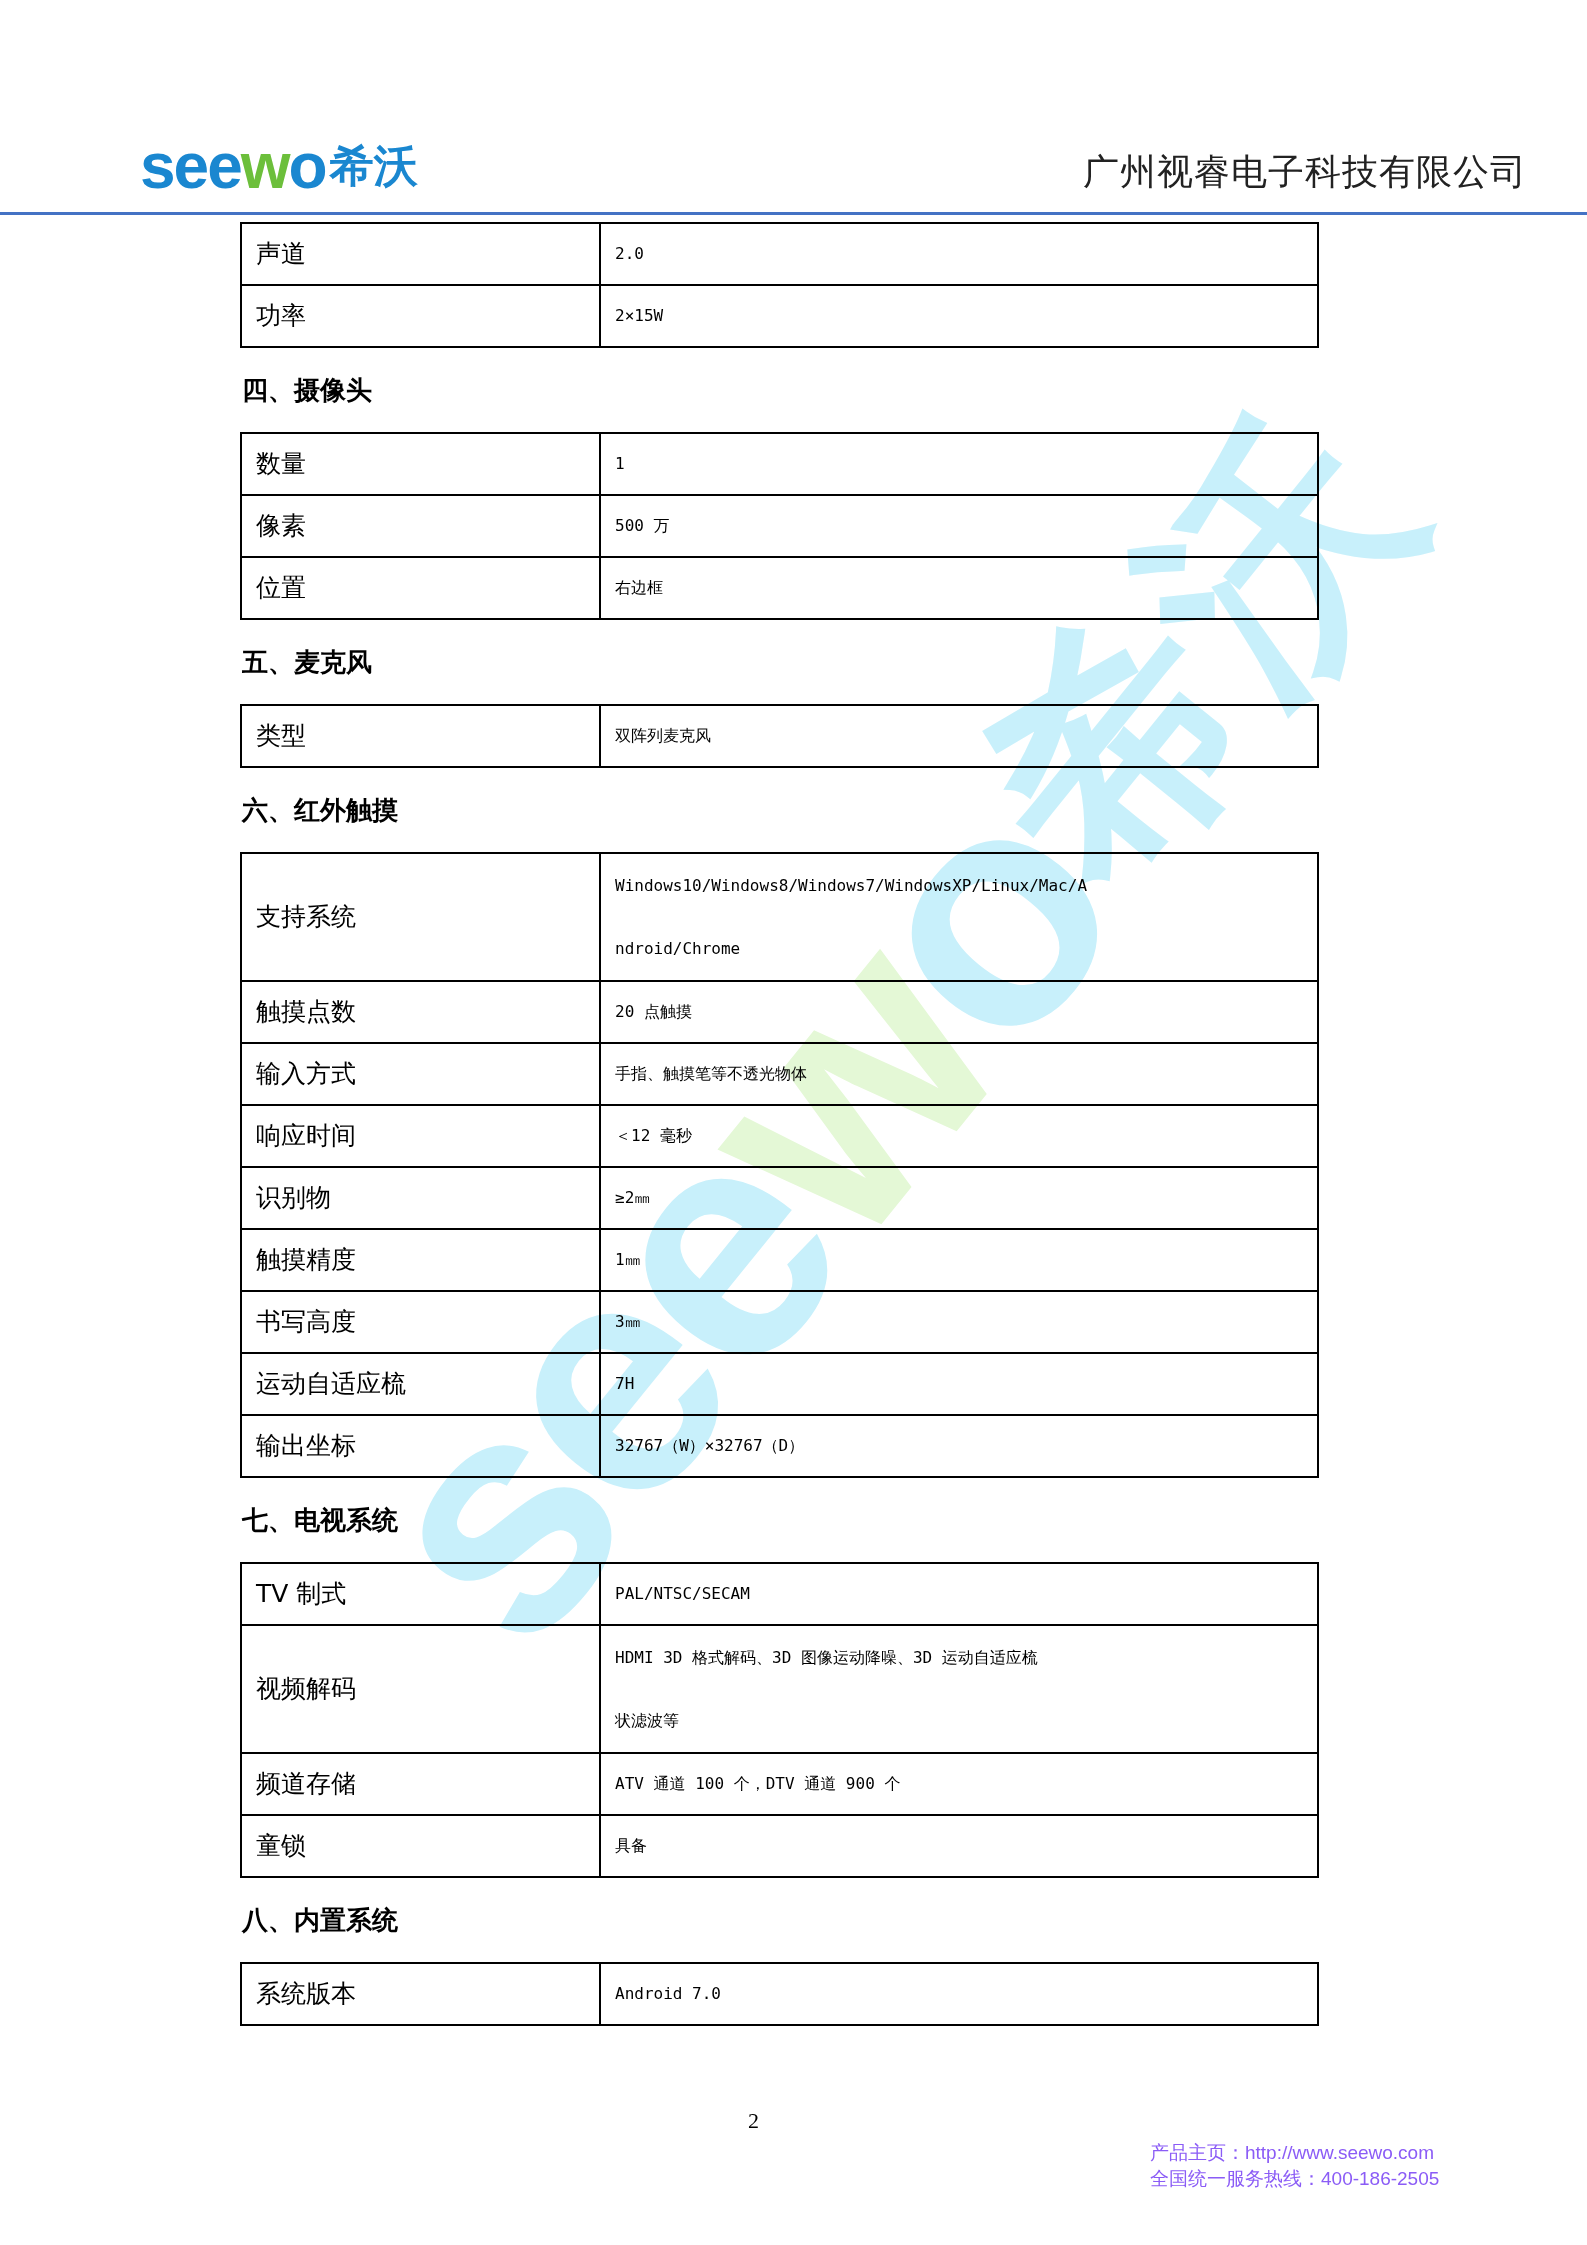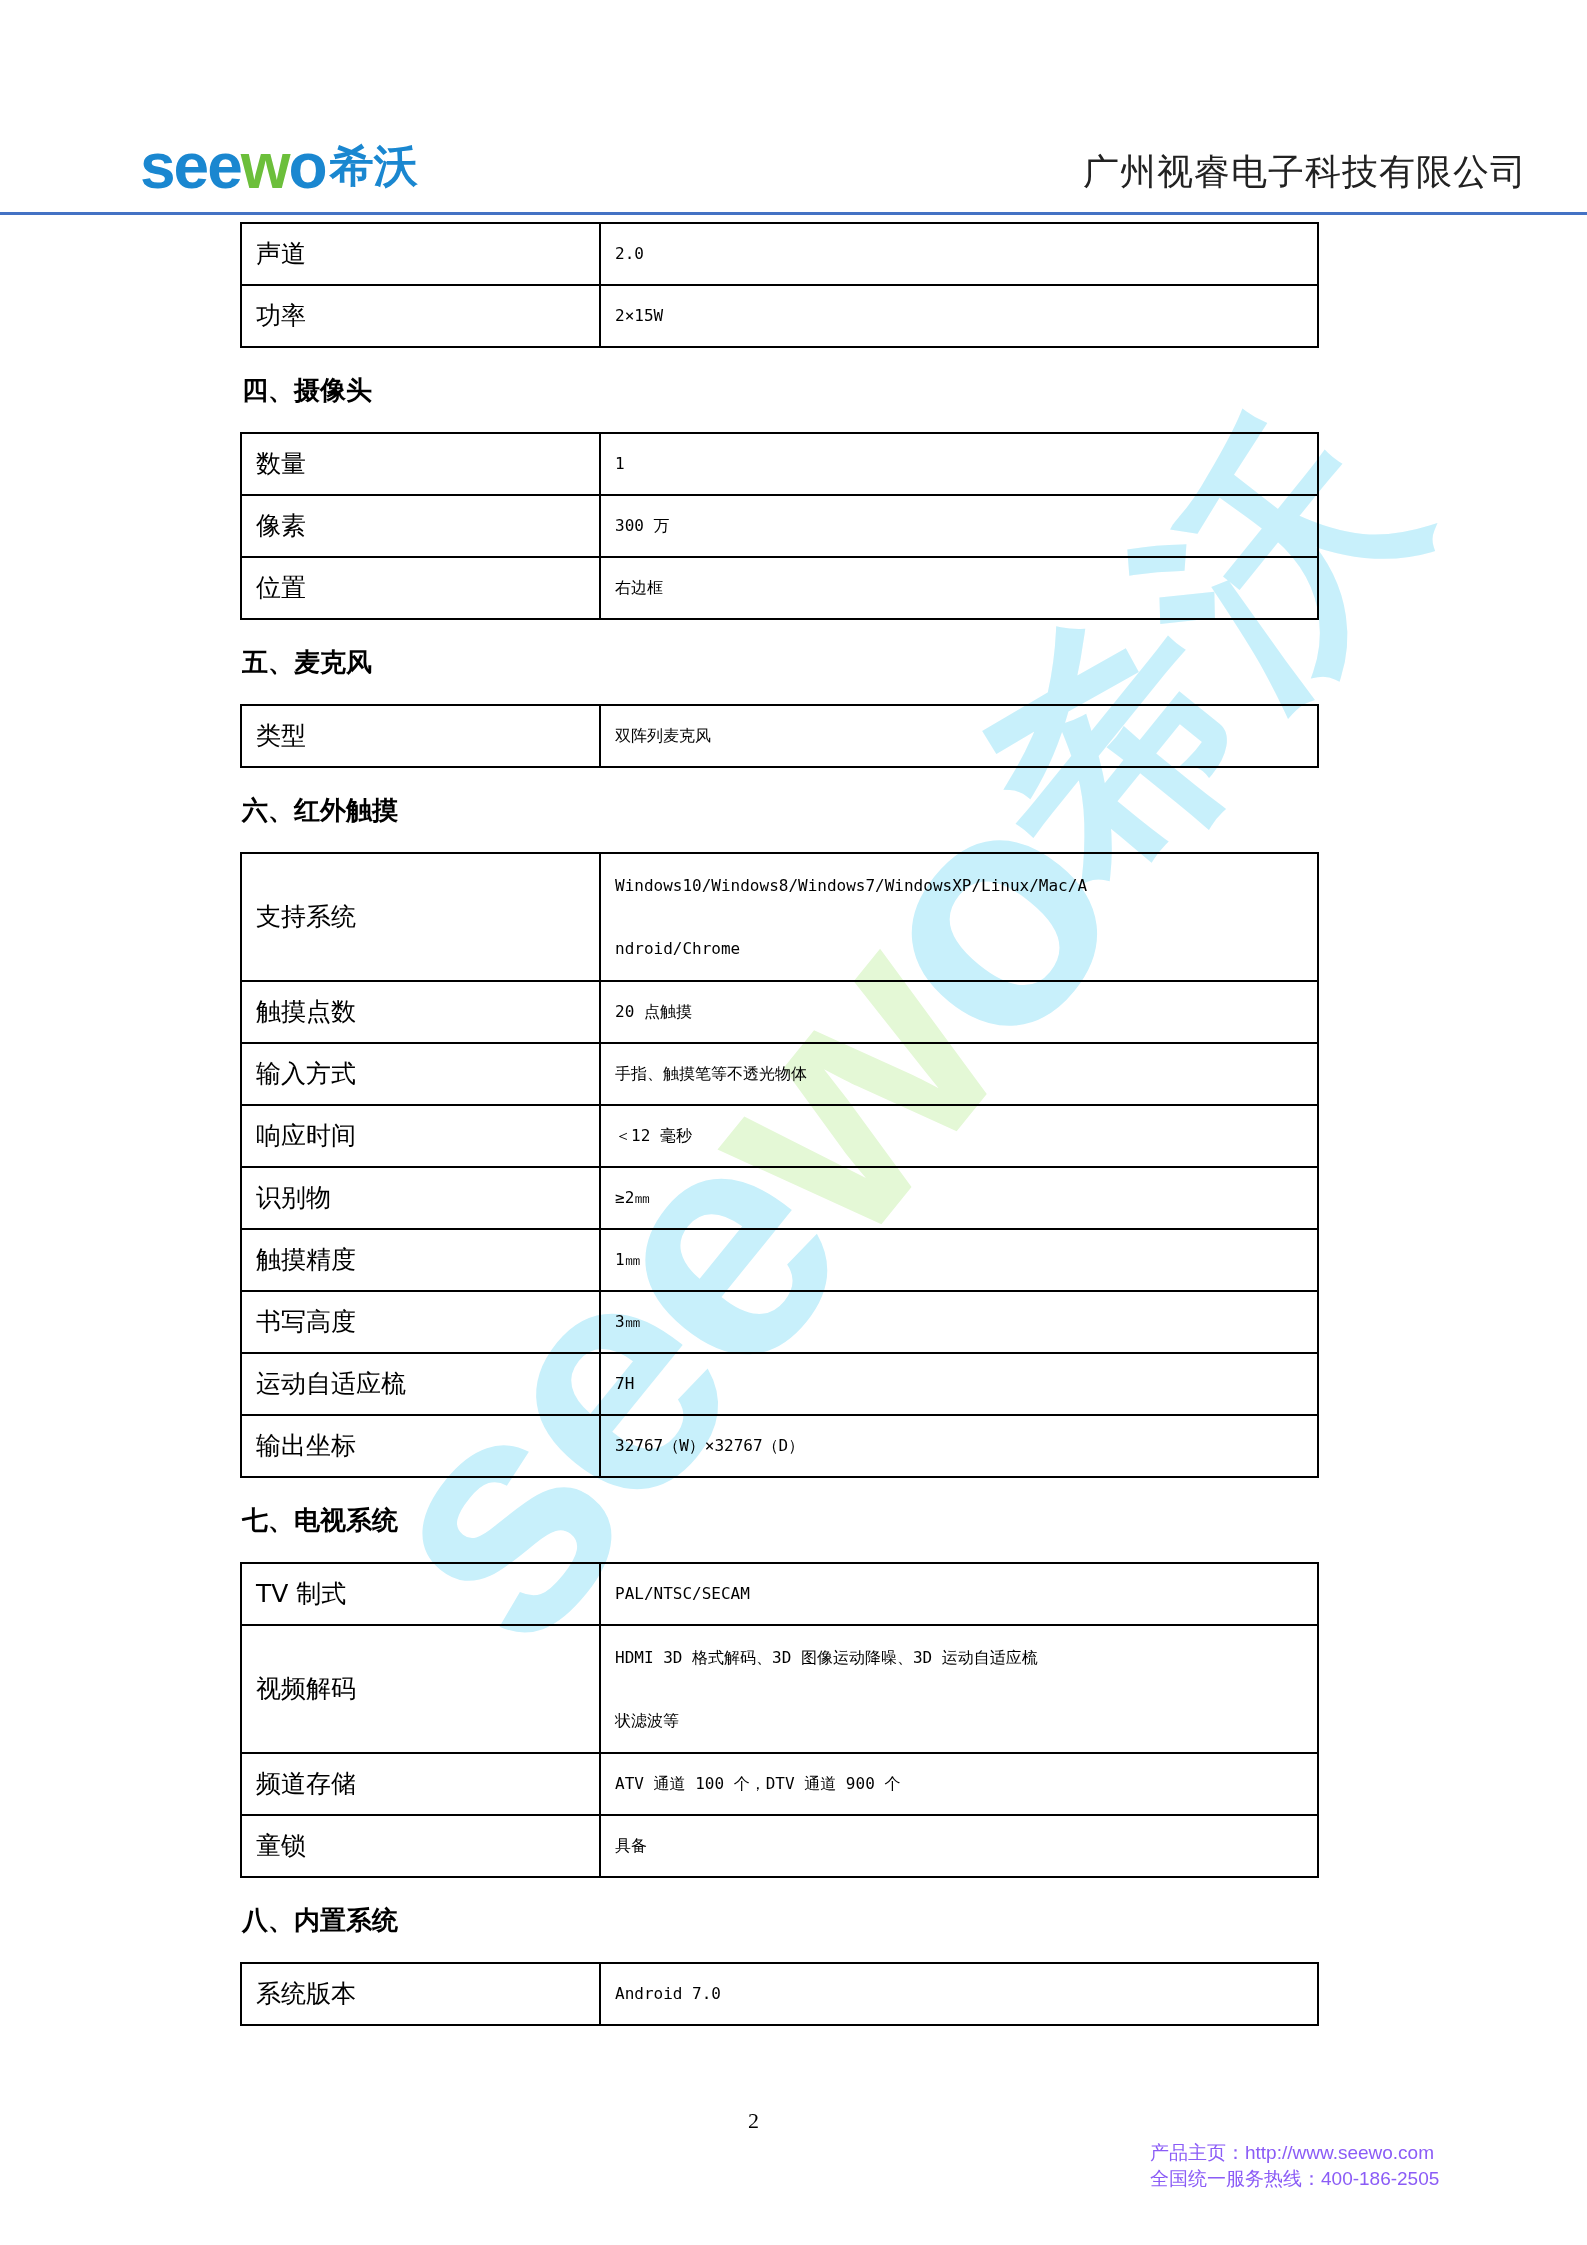--- a/index.html
+++ b/index.html
@@ -71,21 +71,21 @@
 
   <div class="section-title">四、摄像头</div>
   <table class="spec-table">
     <tbody>
         <tr>
       <td class="key">数量</td>
       <td class="val">1</td>
     </tr>
     <tr>
       <td class="key">像素</td>
-      <td class="val">300 万</td>
+      <td class="val">500 万</td>
     </tr>
     <tr>
       <td class="key">位置</td>
       <td class="val">右边框</td>
     </tr>
   </tbody>
     </table>
 
   <div class="section-title">五、麦克风</div>
   <table class="spec-table">

